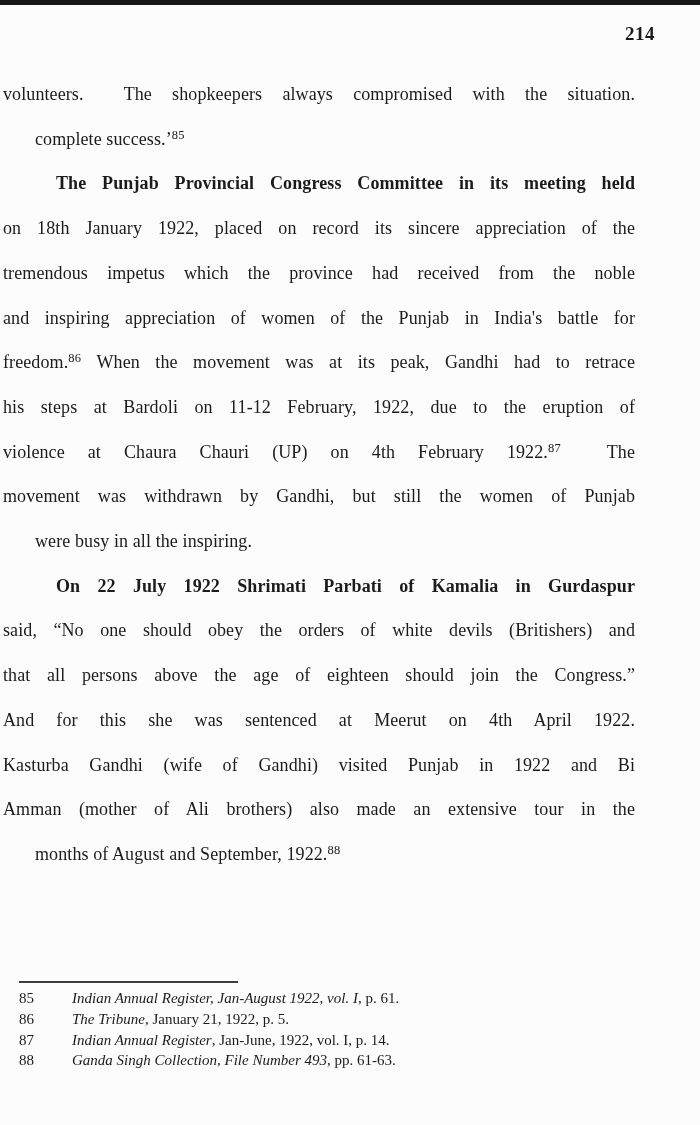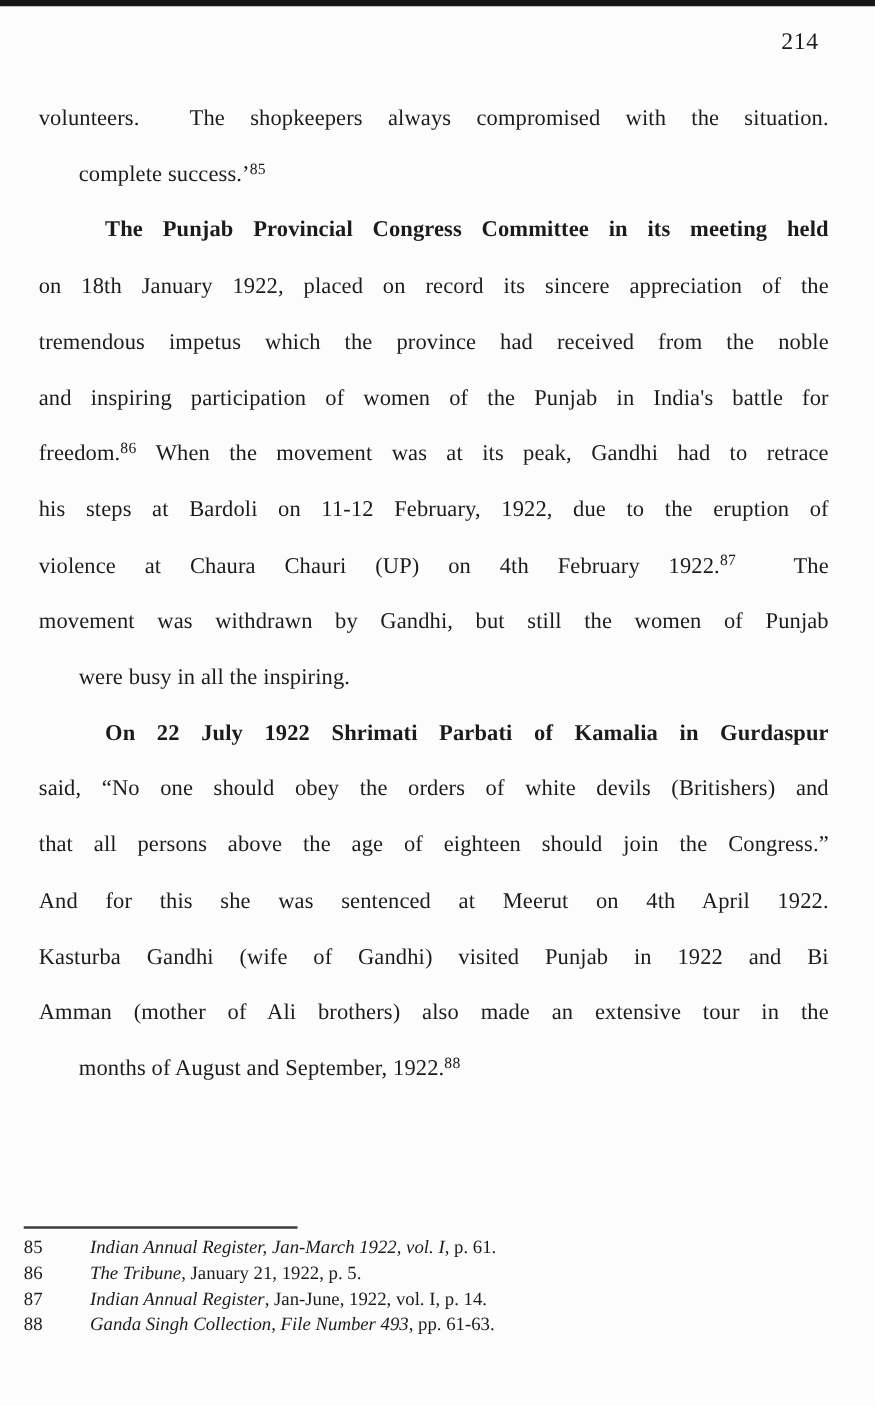--- a/index.html
+++ b/index.html
@@ -23,25 +23,26 @@
     width: 700px;
     height: 5px;
     background: #161616;
   }
   .page-number {
     position: absolute;
     top: 23px;
     right: 45px;
     font-size: 19px;
     letter-spacing: 0.5px;
+    font-weight: bold;
   }
   .body-text {
     position: absolute;
     top: 72px;
-    left: 31px;
+    left: 3px;
     width: 632px;
     font-size: 18px;
     line-height: 44.7px;
     letter-spacing: 0.1px;
   }
   .line.justify {
     text-align: justify;
     text-align-last: justify;
   }
   .line.last {
@@ -96,39 +97,39 @@
 
 <div class="page">
   <div class="scan-edge-bar"></div>
   <div class="page-number">214</div>
   <div class="body-text">
       <div class="line justify"><span>volunteers.&nbsp; The shopkeepers always compromised with the situation.</span></div>
       <div class="line last"><span>complete success.’</span><span class="sup">85</span></div>
       <div class="line justify indent"><span>The Punjab Provincial Congress Committee in its meeting held</span></div>
       <div class="line justify"><span>on 18th January 1922, placed on record its sincere appreciation of the</span></div>
       <div class="line justify"><span>tremendous impetus which the province had received from the noble</span></div>
-      <div class="line justify"><span>and inspiring participation of women of the Punjab in India's battle for</span></div>
+      <div class="line justify"><span>and inspiring appreciation of women of the Punjab in India's battle for</span></div>
       <div class="line justify"><span>freedom.</span><span class="sup">86</span><span> When the movement was at its peak, Gandhi had to retrace</span></div>
       <div class="line justify"><span>his steps at Bardoli on 11-12 February, 1922, due to the eruption of</span></div>
       <div class="line justify"><span>violence at Chaura Chauri (UP) on 4th February 1922.</span><span class="sup">87</span><span>&nbsp; The</span></div>
       <div class="line justify"><span>movement was withdrawn by Gandhi, but still the women of Punjab</span></div>
       <div class="line last"><span>were busy in all the inspiring.</span></div>
       <div class="line justify indent"><span>On 22 July 1922 Shrimati Parbati of Kamalia in Gurdaspur</span></div>
       <div class="line justify"><span>said, “No one should obey the orders of white devils (Britishers) and</span></div>
       <div class="line justify"><span>that all persons above the age of eighteen should join the Congress.”</span></div>
       <div class="line justify"><span>And for this she was sentenced at Meerut on 4th April 1922.</span></div>
       <div class="line justify"><span>Kasturba Gandhi (wife of Gandhi) visited Punjab in 1922 and Bi</span></div>
       <div class="line justify"><span>Amman (mother of Ali brothers) also made an extensive tour in the</span></div>
       <div class="line last"><span>months of August and September, 1922.</span><span class="sup">88</span></div>
     </div>
   <div class="footnote-sep"></div>
   <div class="footnotes">
       <div class="fn-row">
         <span class="fn-num">85</span>
-        <span class="fn-text"><span class="italic">Indian Annual Register, Jan-March 1922, vol. I</span><span>, p. 61.</span></span>
+        <span class="fn-text"><span class="italic">Indian Annual Register, Jan-August 1922, vol. I</span><span>, p. 61.</span></span>
       </div>
       <div class="fn-row">
         <span class="fn-num">86</span>
         <span class="fn-text"><span class="italic">The Tribune</span><span>, January 21, 1922, p. 5.</span></span>
       </div>
       <div class="fn-row">
         <span class="fn-num">87</span>
         <span class="fn-text"><span class="italic">Indian Annual Register</span><span>, Jan-June, 1922, vol. I, p. 14.</span></span>
       </div>
       <div class="fn-row">

